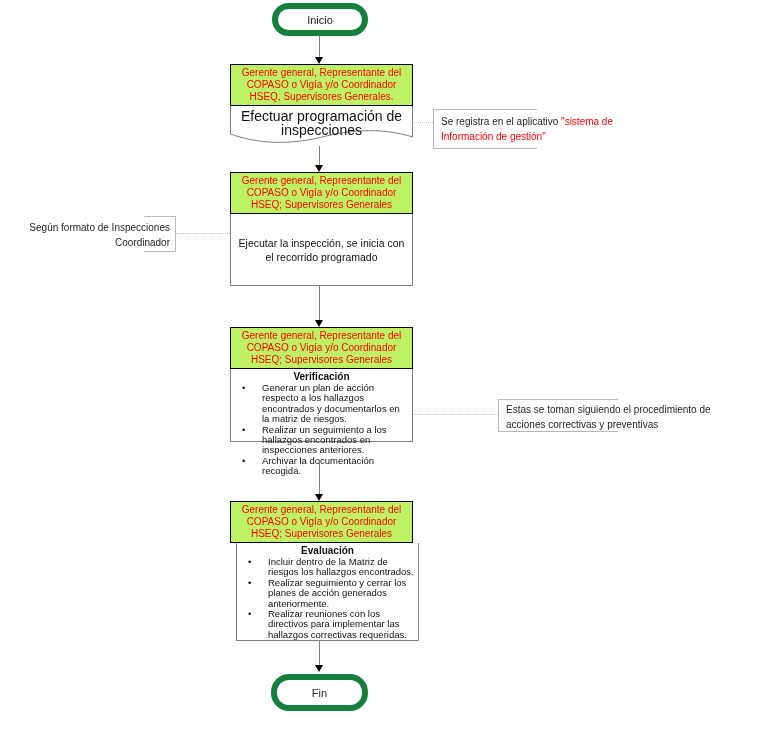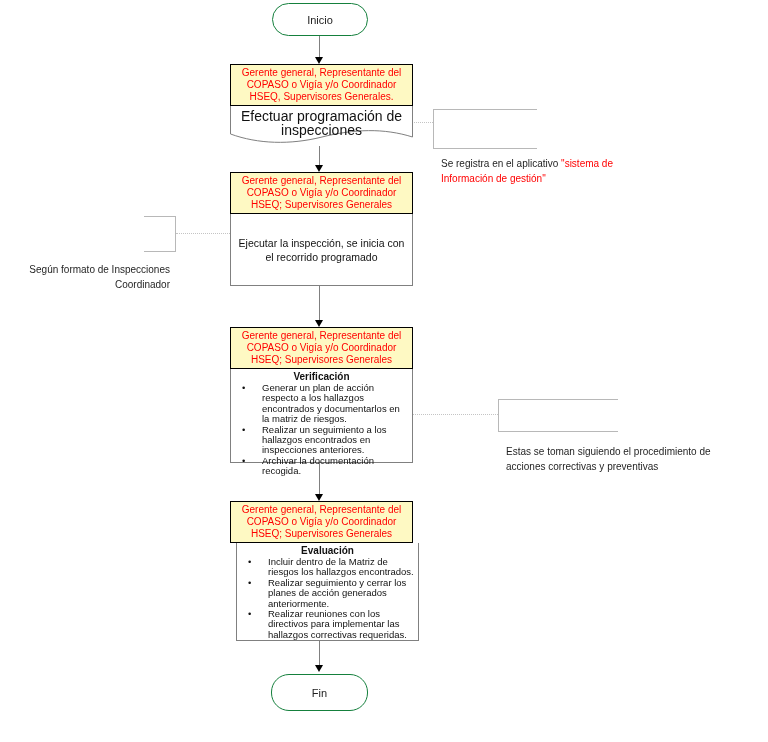--- a/index.html
+++ b/index.html
@@ -1,36 +1,36 @@
 <!DOCTYPE html>
 <html><head>
 <meta charset="utf-8">
 <style>
   html,body { margin:0; padding:0; background:#ffffff; }
   * { box-sizing: border-box; }
   body { font-family: "Liberation Sans", sans-serif; color:#1a1a1a; }
   .canvas { position:relative; width:768px; height:742px; background:#fff; overflow:hidden; }
 
   .terminator {
-    position:absolute; border:1px solid #15803d; border-radius:18px;
+    position:absolute; border:6px solid #15803d; border-radius:18px;
     display:flex; align-items:center; justify-content:center;
     font-size:11px; color:#222; background:#fff;
   }
 
   .vline { position:absolute; width:1px; background:#808080; }
   .arrowhead {
     position:absolute; width:0; height:0;
     border-left:4.5px solid transparent; border-right:4.5px solid transparent;
     border-top:7px solid #000;
   }
   .dotted { position:absolute; height:0; border-top:1px dotted #c4c4c4; }
 
   .node { position:absolute; width:183px; }
   .role-header {
-    width:100%; background:#fef9c3; border:1px solid #000;
+    width:100%; background:#bef264; border:1px solid #000;
     color:#ff0000; font-size:10px; line-height:12px; text-align:center;
     padding:2px 1px;
   }
   .node-body {
     width:100%; background:#fff; border:1px solid #808080; border-top:none;
   }
   .body-center {
     display:flex; align-items:center; justify-content:center; text-align:center;
     font-size:10.5px; line-height:14px; color:#111; padding:14px 6px;
   }
@@ -44,21 +44,21 @@
 
   .list-body { padding:2px 2px 0 2px; font-size:9.5px; line-height:10.4px; color:#111; }
   .list-title { text-align:center; font-weight:bold; font-size:10px; line-height:12px; }
   .bullet-row { position:relative; padding-left:29px; padding-right:2px; }
   .bullet-marker { position:absolute; left:9px; top:0; }
 
   .callout { position:absolute; font-size:10px; line-height:15px; color:#1f1f1f; }
   .bracket { position:absolute; border:1px solid #b8b8b8; background:transparent; }
   .open-right { border-right:none; }
   .open-left  { border-left:none; }
-  .callout-text { position:relative;margin-top:42px; }
+  .callout-text { position:relative; }
   .red-part { color:#ff0000; }
   .callout-right-align { text-align:right; }
 </style>
 </head>
 <body>
 
 <div class="canvas">
 
   <div class="terminator" style="left:272px; top:3px; width:96px; height:33px;">
     <span>Inicio</span>
@@ -104,21 +104,21 @@
   </div>
   <div class="dotted" style="left:176px; top:233px; width:54px;"></div>
 
   <div class="vline" style="left:319px; top:286px; height:34px;"></div>
   <div class="arrowhead" style="left:315px; top:320px;"></div>
 
   <div class="node" style="left:230px; top:327px;">
     <div class="role-header">
       <span>Gerente general, Representante del COPASO o Vigía y/o Coordinador HSEQ; Supervisores Generales</span>
     </div>
-    <div class="node-body list-body" style="height:94px;">
+    <div class="node-body list-body" style="height:73px;">
       <div class="list-title">Verificación</div>
       <div class="bullet-row">
         <span class="bullet-marker">•</span>
         <span>Generar un plan de acción respecto a los hallazgos encontrados y documentarlos en la matriz de riesgos.</span>
       </div>
       <div class="bullet-row">
         <span class="bullet-marker">•</span>
         <span>Realizar un seguimiento a los hallazgos encontrados en inspecciones anteriores.</span>
       </div>
       <div class="bullet-row">

